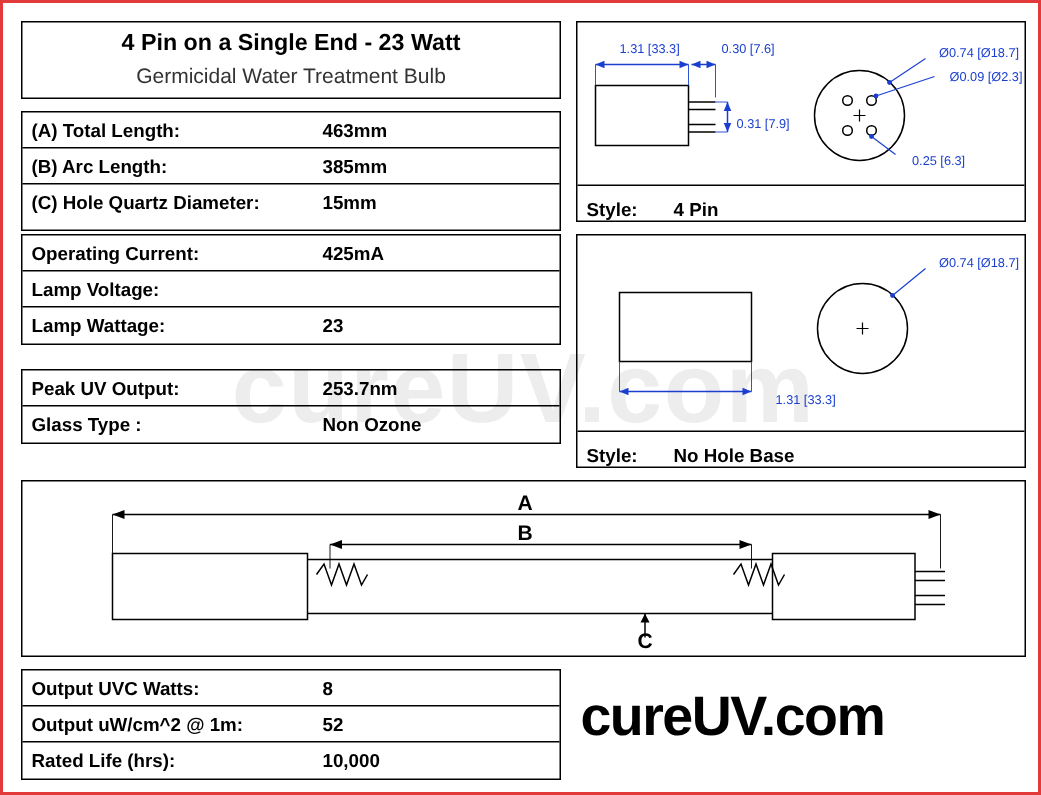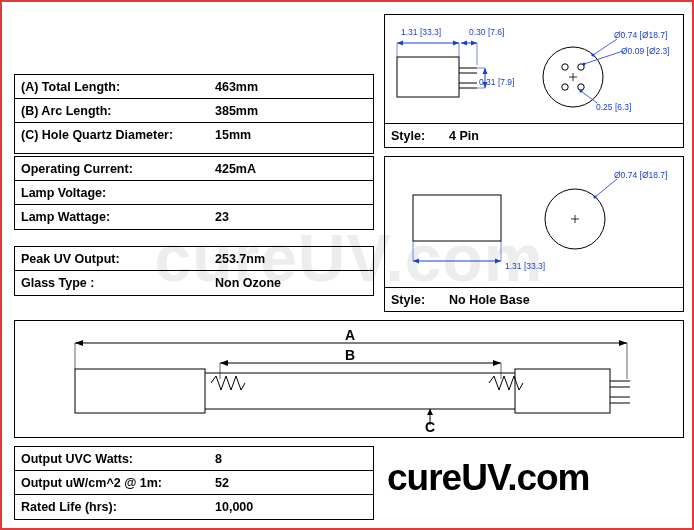--- a/index.html
+++ b/index.html
@@ -66,44 +66,48 @@
   #spec2{top:154px;height:74px;}
   #spec3{top:244px;height:50px;}
   #spec4{top:444px;height:74px;}
   
   #panel-4pin{left:382px;top:12px;width:300px;height:134px;}
   #panel-nohole{top:154px;left:382px;width:300px;height:156px;}
   .style-bar{
     position:absolute;left:0;bottom:0;width:100%;height:24px;
     border-top:1px solid #000;box-sizing:border-box;
     font-size:12.5px;font-weight:bold;
-    display:flex;align-items:center;padding-left:6px;
+    display:flex;align-items:flex-end;padding-left:6px;
   }
   .style-bar .sv{margin-left:24px;}
   
   #panel-bulb{left:12px;top:318px;width:670px;height:118px;}
   
   #logo{
     position:absolute;left:385px;top:455px;width:295px;
     font-size:37px;font-weight:bold;letter-spacing:-1px;
     z-index:3;text-align:left;
   }
   .dim{
     position:absolute;font-size:8.5px;color:#1a3fd0;
-    font-family:"Liberation Sans", sans-serif;white-space:nowrap;
+    font-family:"Liberation Sans", sans-serif;white-space:nowrap;margin-left:12px;
   }
   svg{display:block;}
 </style>
 </head>
 <body>
 
 <div class="page">
 
   <div class="wm">cureUV.com</div>
 
+  <div class="box" id="title-box">
+    <div id="title-line1">4 Pin on a Single End - 23 Watt</div>
+    <div id="title-line2">Germicidal Water Treatment Bulb</div>
+  </div>
 
   <div class="spec" id="spec1">
     <div class="row">
       <span class="lbl">(A) Total Length:</span>
       <span class="val">463mm</span>
     </div>
     <div class="row">
       <span class="lbl">(B) Arc Length:</span>
       <span class="val">385mm</span>
     </div>

